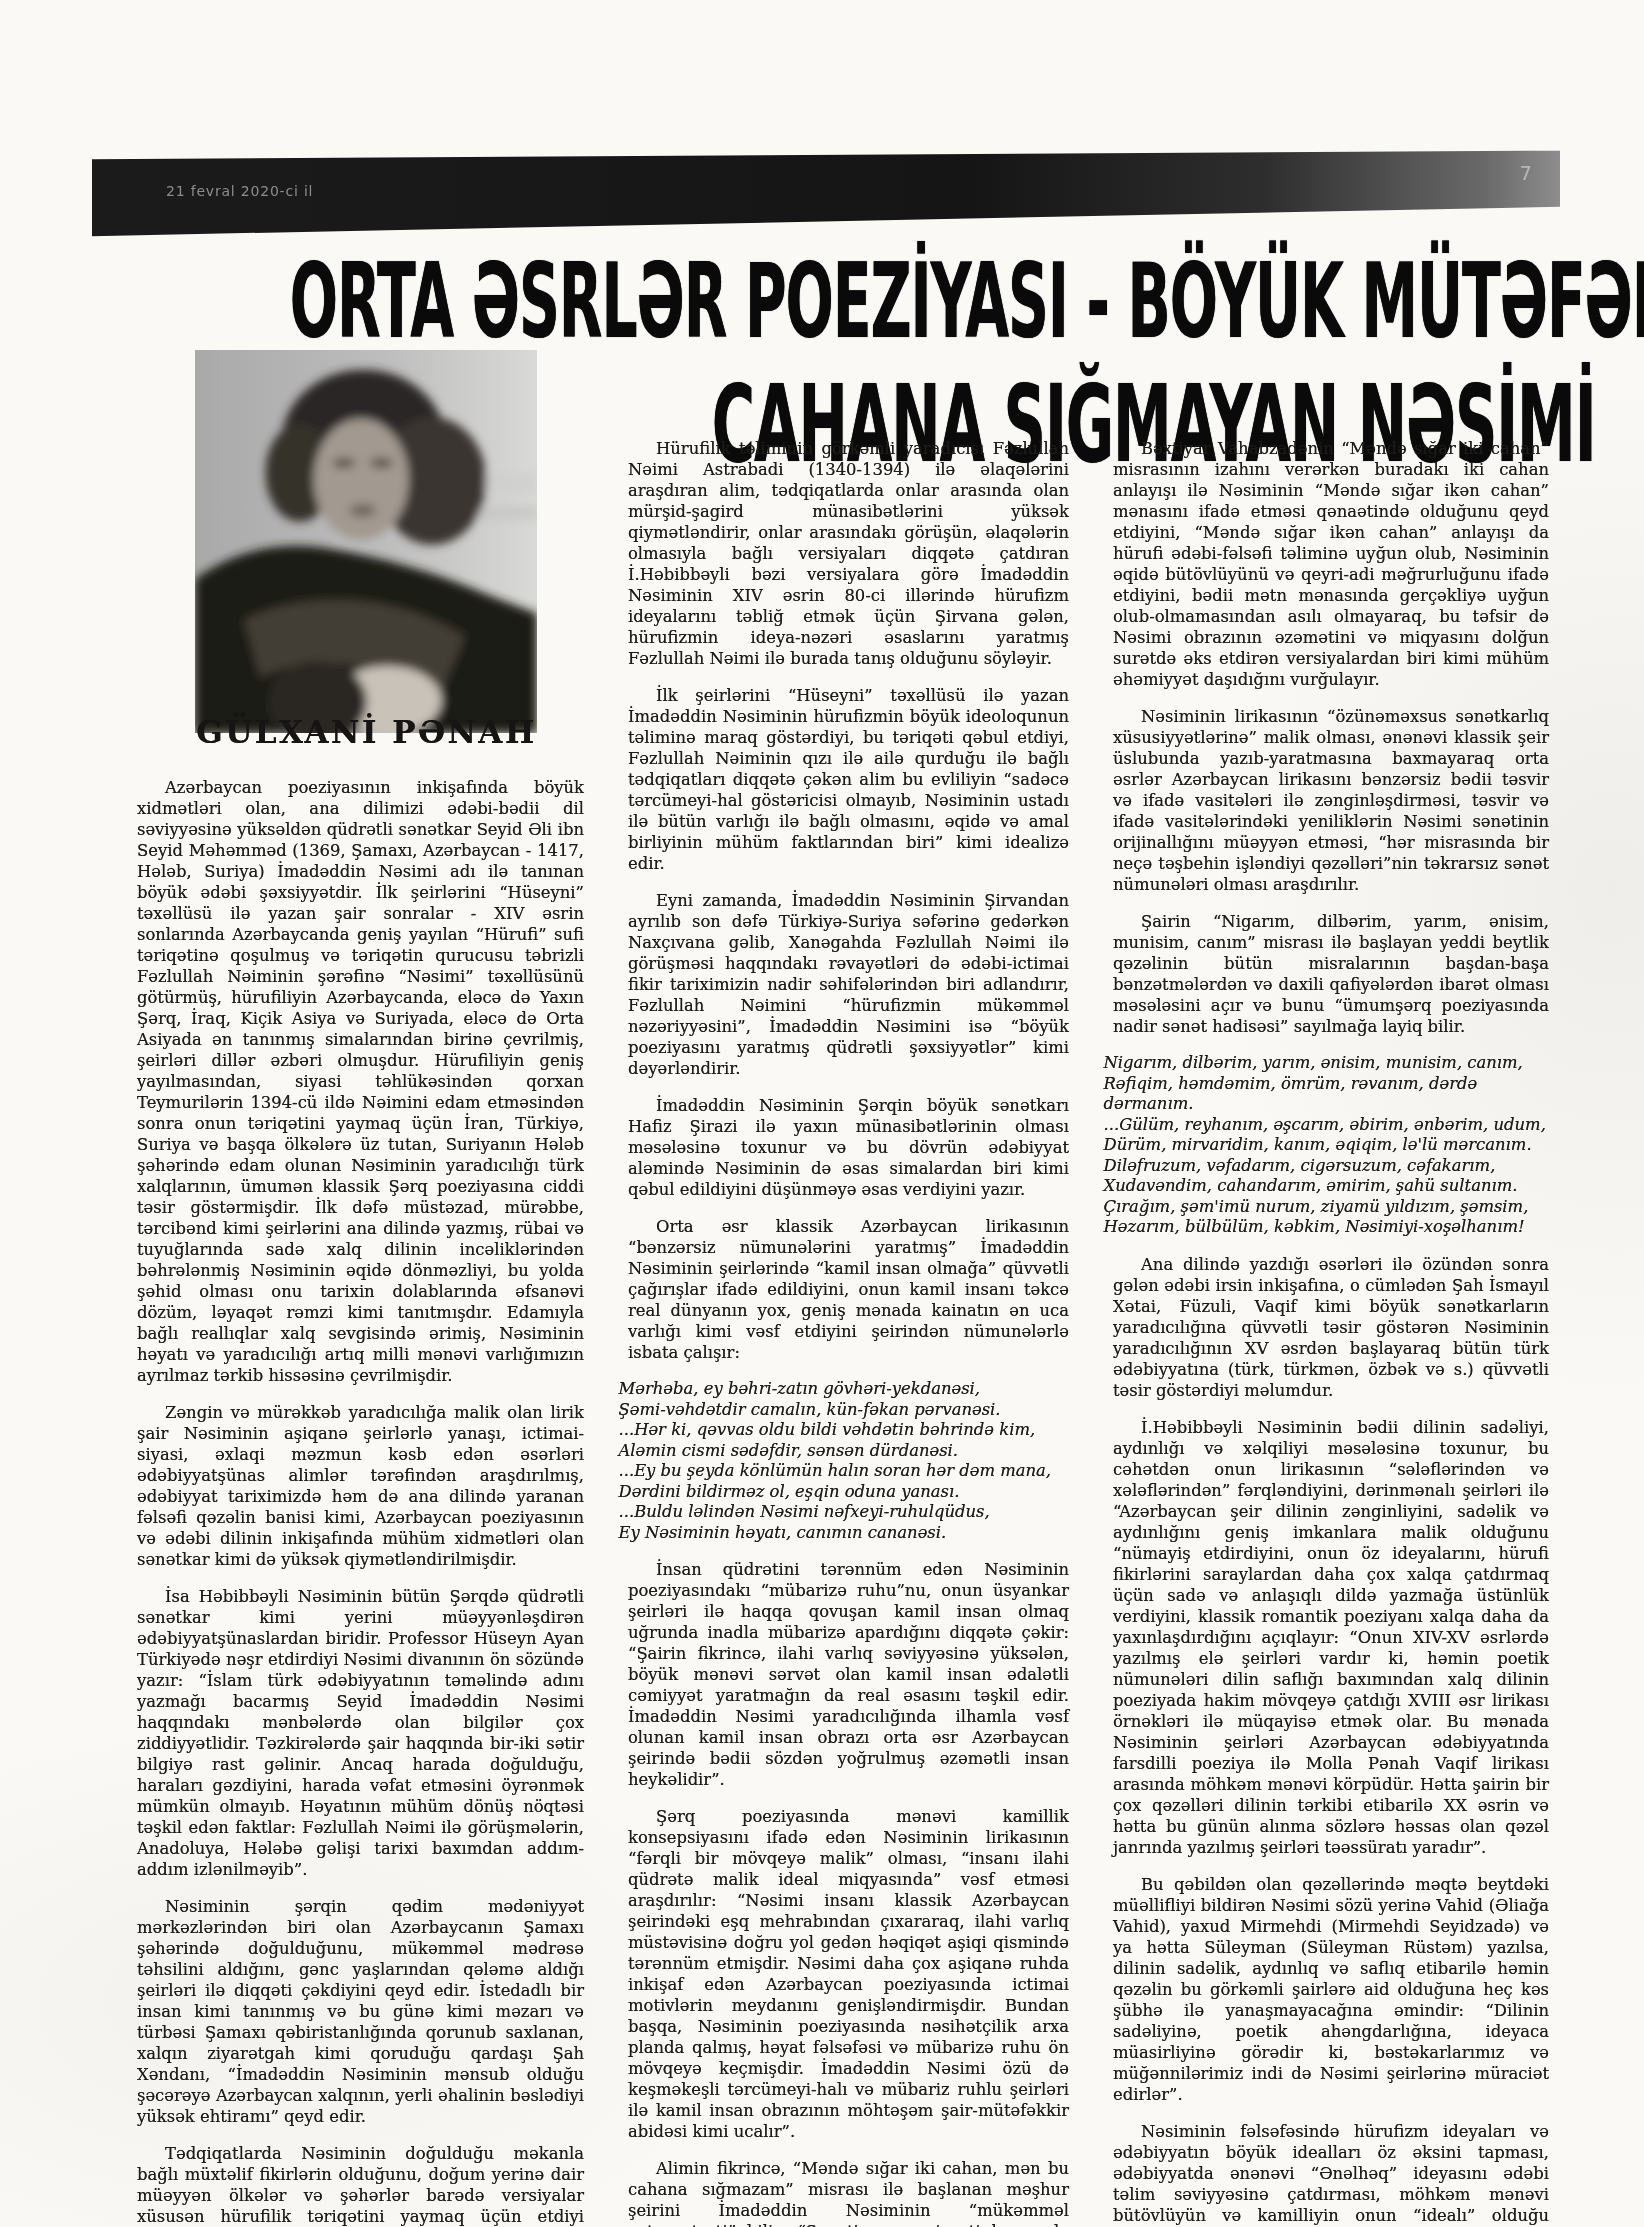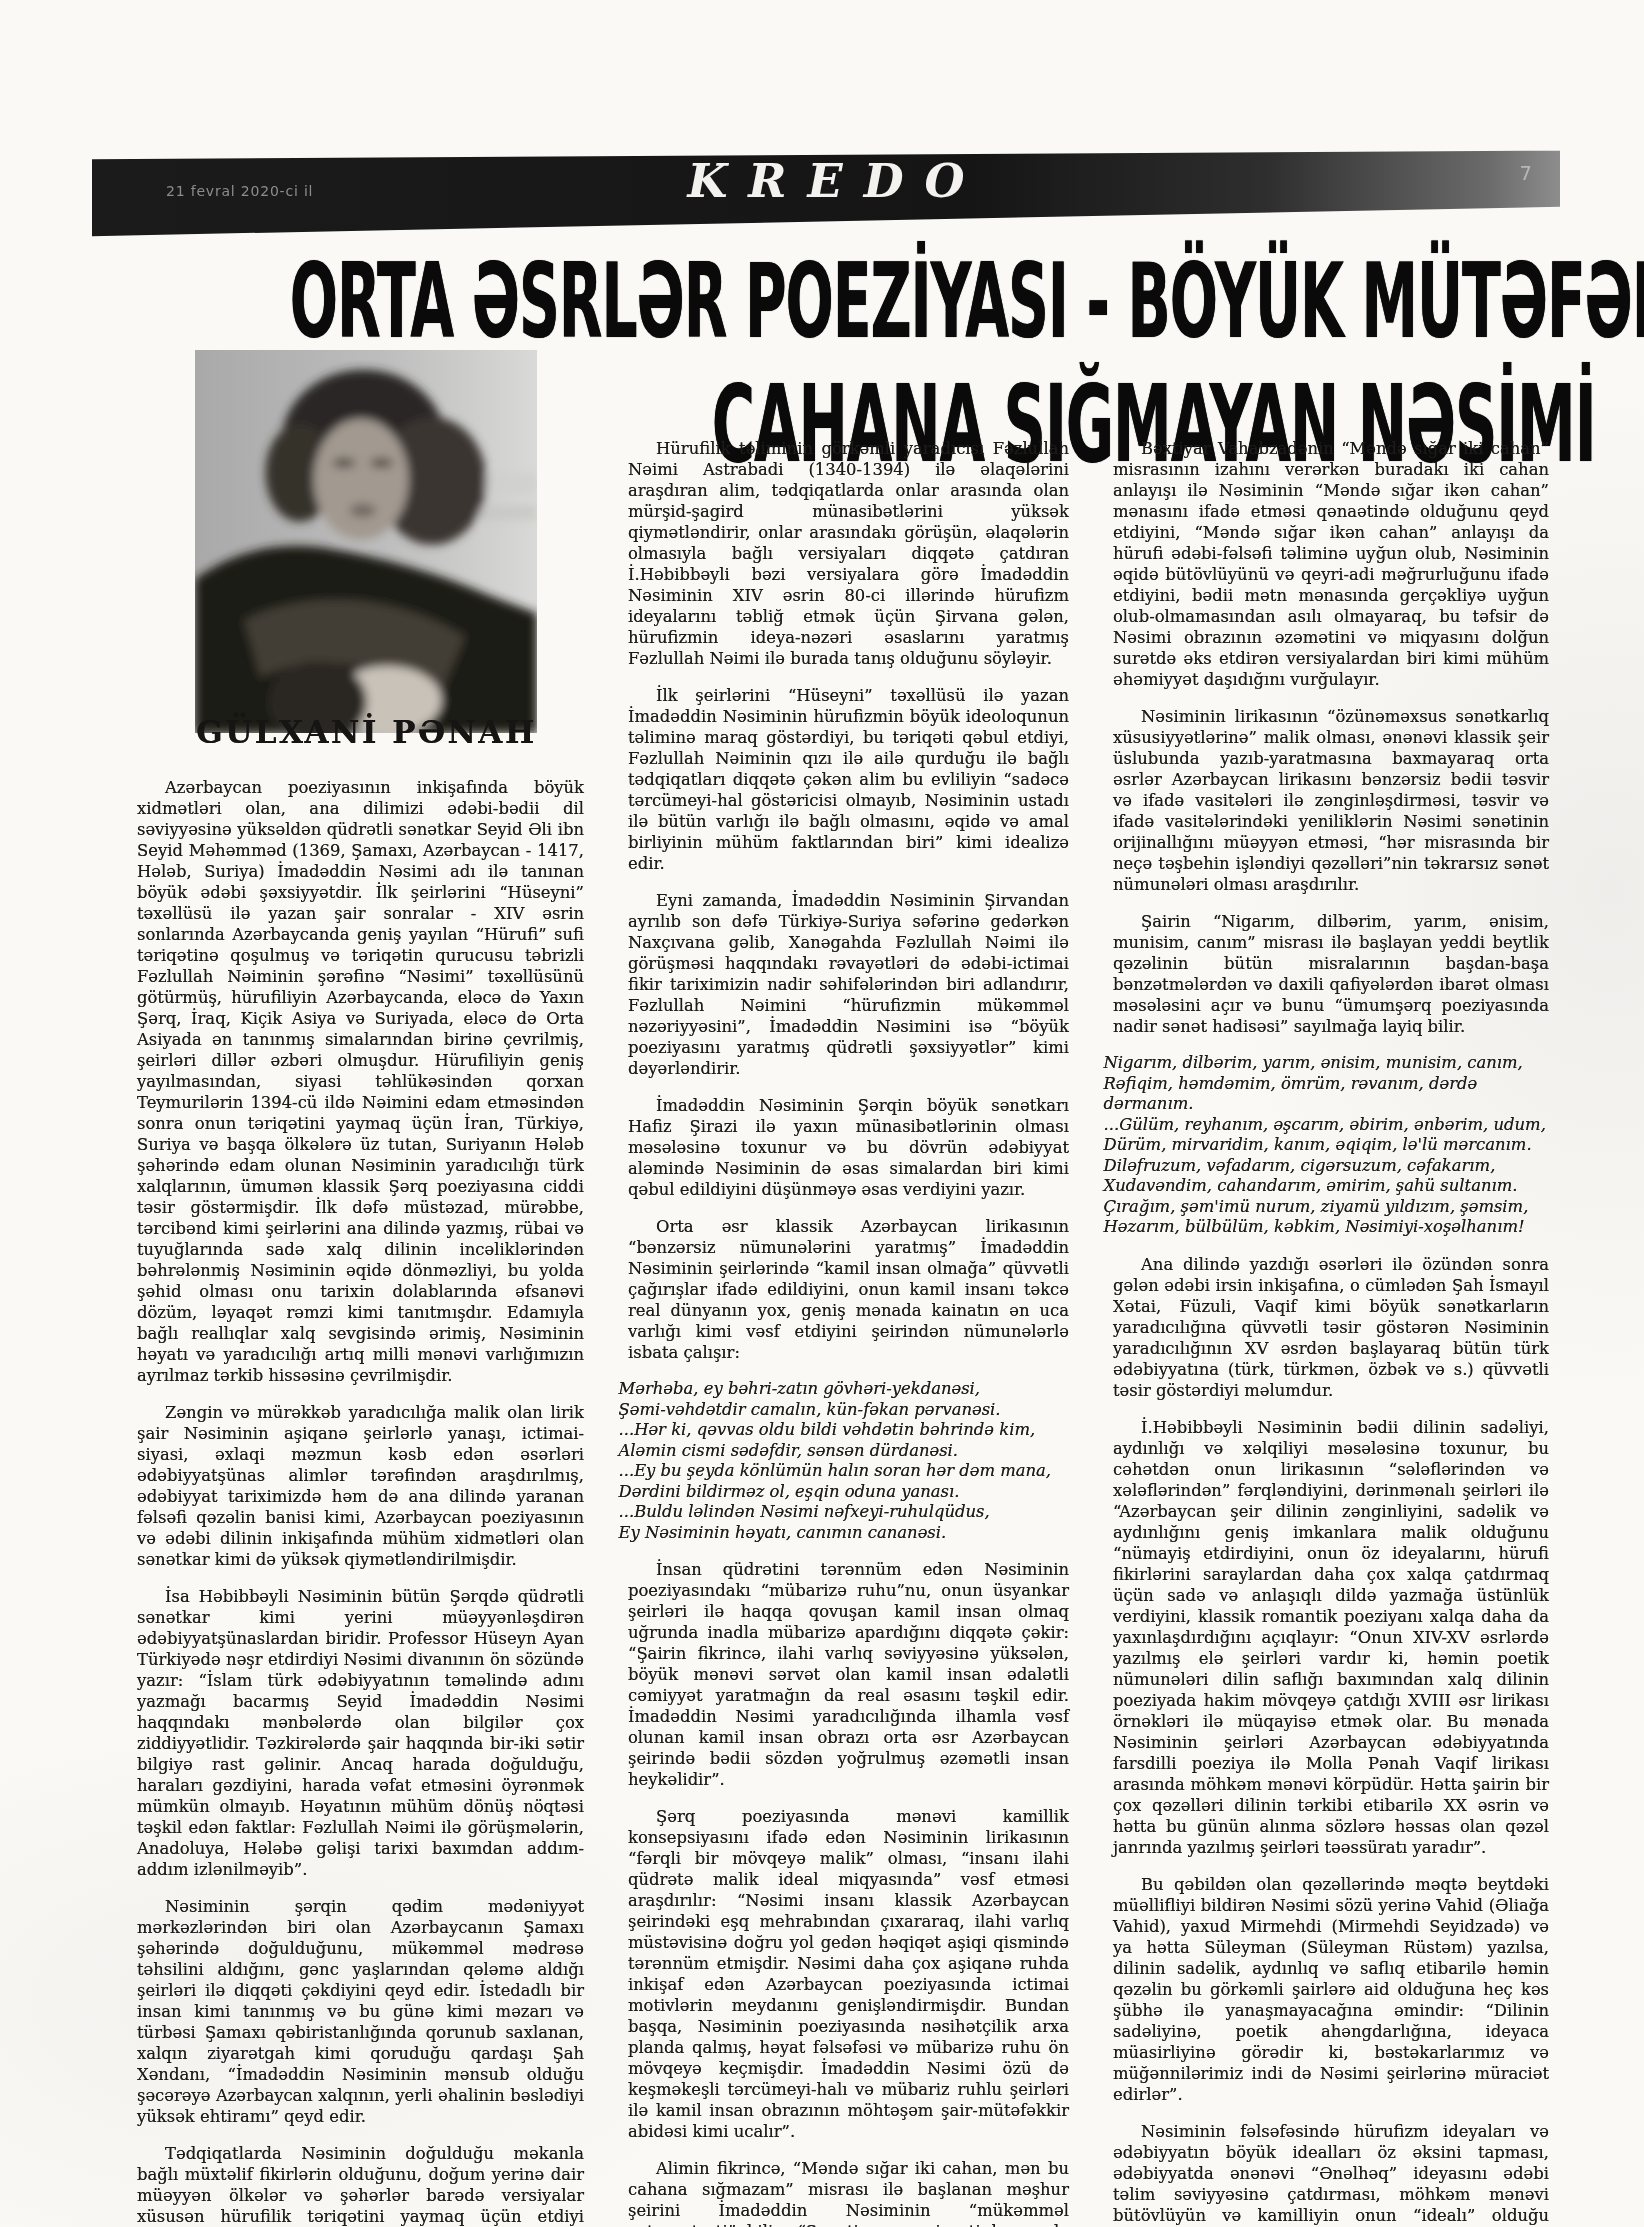--- a/index.html
+++ b/index.html
@@ -73,21 +73,20 @@
     margin:3.3px 0 3.3px 6.5px;line-height:20.5px;white-space:pre-line;
   }
 </style>
 </head>
 <body>
 
 <div class="page">
 
   <div class="masthead">
     <span class="masthead-date">21 fevral 2020-ci il</span>
-    <div class="masthead-title">KREDO</div>
     <span class="masthead-page">7</span>
   </div>
 
   <div class="headline-row1">
     <span class="headline-inner">ORTA ƏSRLƏR POEZİYASI - BÖYÜK MÜTƏFƏKKİR</span>
   </div>
   <div class="headline-row2">
     <span class="headline-inner">CAHANA SIĞMAYAN NƏSİMİ</span>
   </div>
 

